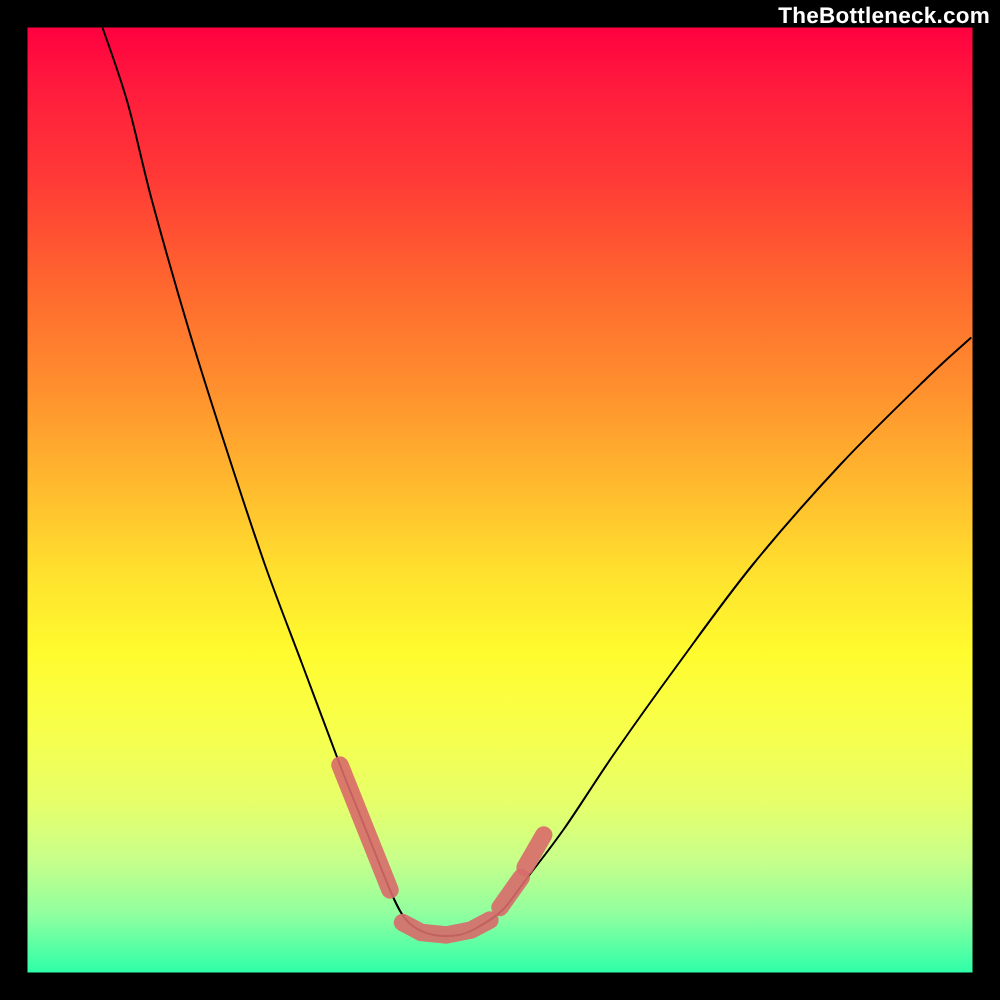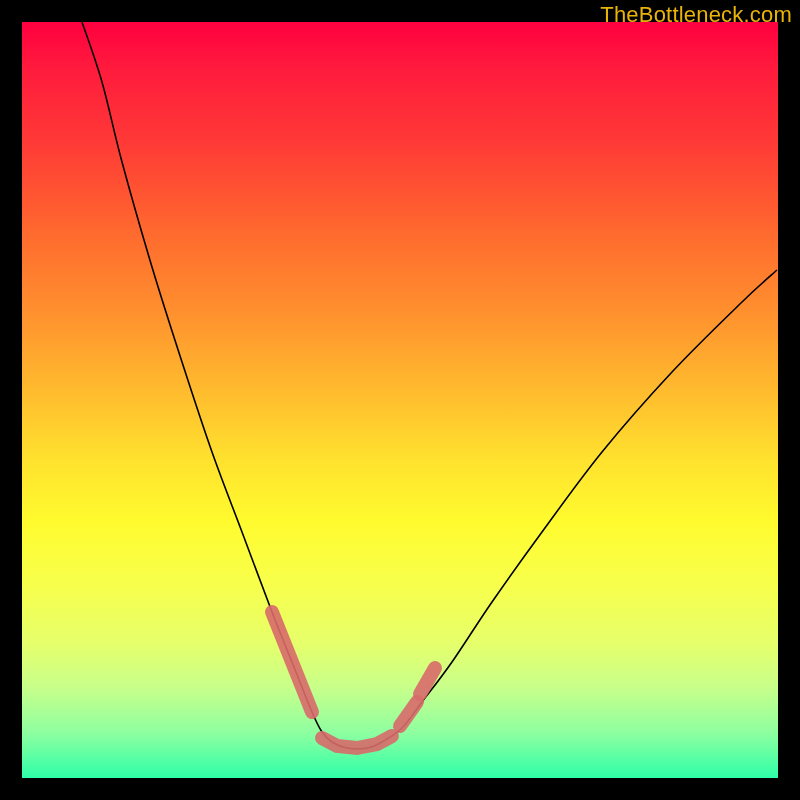--- a/index.html
+++ b/index.html
@@ -31,23 +31,23 @@
       #e6ff6a 82%,
       #c8ff8a 88%,
       #8effa0 94%,
       #2effa8 100%
     );
   }
   .watermark {
     position: absolute;
     top: 2px;
     right: 8px;
-    color: #eab308;
-    font-size: 22px;
-    font-weight: 400;
+    color: #ffffff;
+    font-size: 18px;
+    font-weight: 700;
     letter-spacing: 0.2px;
     z-index: 5;
   }
   svg.plot {
     position: absolute;
     left: 0;
     top: 0;
     width: 756px;
     height: 756px;
     overflow: visible;

